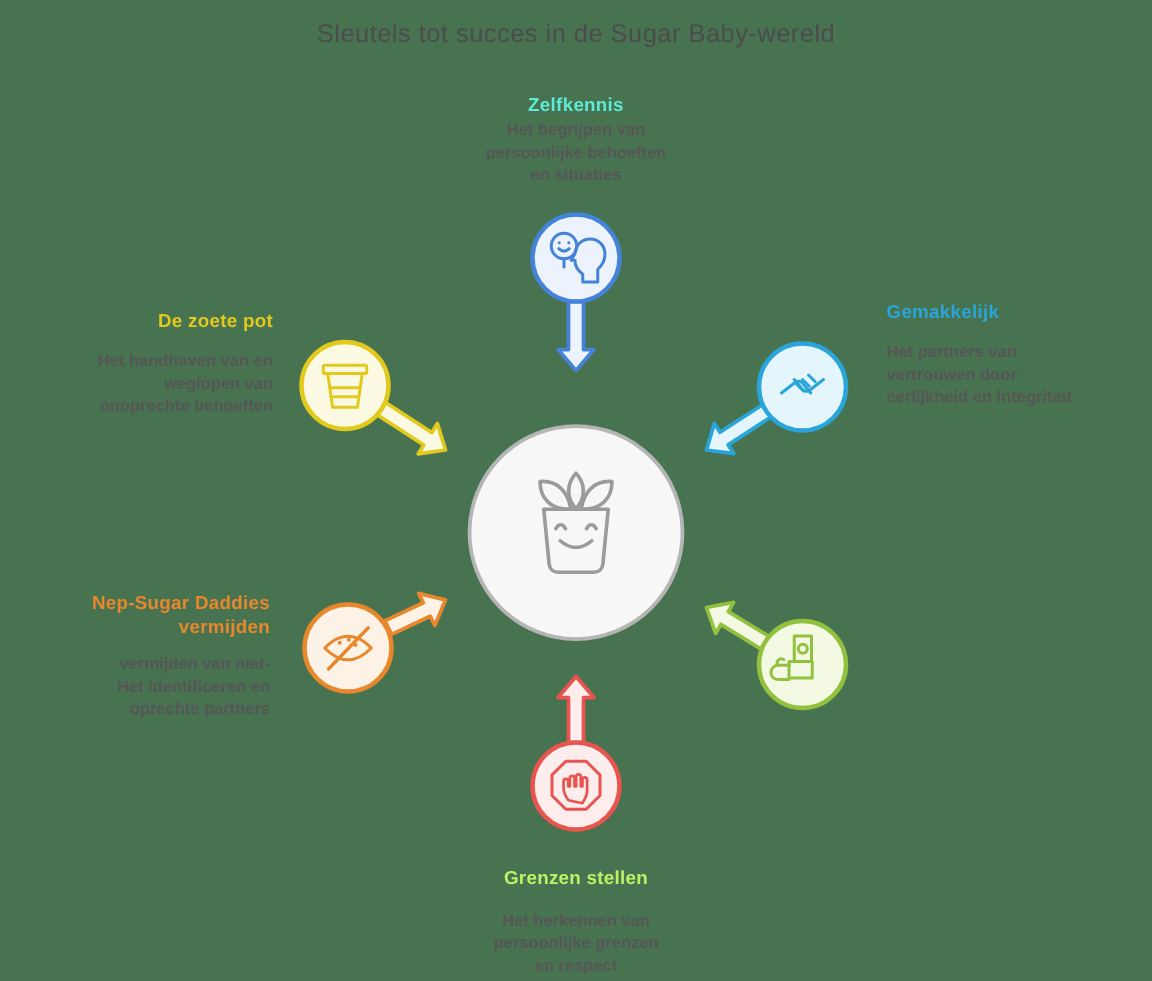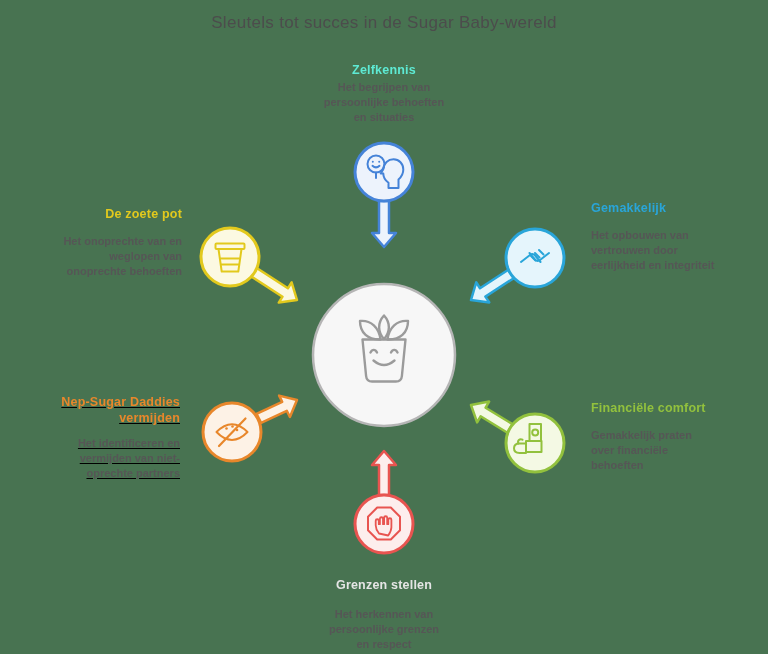--- a/index.html
+++ b/index.html
@@ -116,55 +116,47 @@
     <div class="node-desc mt-15">
       <div>Het begrijpen van</div>
       <div>persoonlijke behoeften</div>
       <div>en situaties</div>
     </div>
   </div>
 
   <div class="node-text ta-l" style="left:591px;top:200px;width:160px;">
     <div class="node-title tc" style="color: rgb(41, 165, 217);">Gemakkelijk</div>
     <div class="node-desc mt-12">
-      <div>Het opbouwen van</div>
+      <div>Het partners van</div>
       <div>vertrouwen door</div>
       <div>eerlijkheid en integriteit</div>
     </div>
   </div>
 
-  <div class="node-text ta-l" style="left:591px;top:400px;width:160px;">
-    <div class="node-title tc" style="color: rgb(146, 193, 61);">Financiële comfort</div>
-    <div class="node-desc mt-12">
-      <div>Gemakkelijk praten</div>
-      <div>over financiële</div>
-      <div>behoeften</div>
-    </div>
-  </div>
 
   <div class="node-text ta-c" style="left:289px;top:577px;width:190px;">
-    <div class="node-title tc" style="color: #e5e5e5;">Grenzen stellen</div>
+    <div class="node-title tc" style="color: #bef264;">Grenzen stellen</div>
     <div class="node-desc mt-14">
       <div>Het herkennen van</div>
       <div>persoonlijke grenzen</div>
       <div>en respect</div>
     </div>
   </div>
 
-  <div class="node-text ta-r" style="left:18px;top:394px;width:162px;text-decoration:underline;">
+  <div class="node-text ta-r" style="left:18px;top:394px;width:162px;">
     <div class="node-title tc" style="color: rgb(232, 135, 43);">Nep-Sugar Daddies vermijden</div>
     <div class="node-desc mt-10">
+      <div>vermijden van niet-</div>
       <div>Het identificeren en</div>
-      <div>vermijden van niet-</div>
       <div>oprechte partners</div>
     </div>
   </div>
 
   <div class="node-text ta-r" style="left:20px;top:206px;width:162px;">
     <div class="node-title tc" style="color: rgb(226, 201, 29);">De zoete pot</div>
     <div class="node-desc mt-12">
-      <div>Het onoprechte van en</div>
+      <div>Het handhaven van en</div>
       <div>weglopen van</div>
       <div>onoprechte behoeften</div>
     </div>
   </div>
 
 </div>
 
 </body></html>

